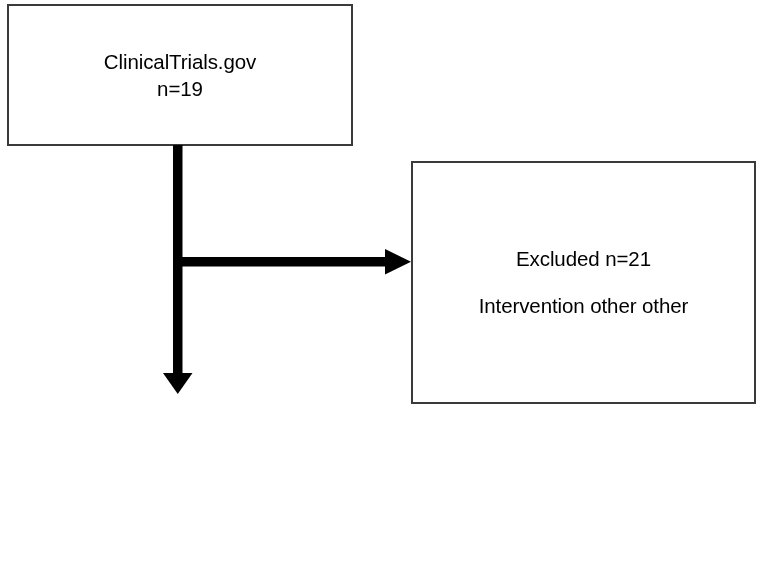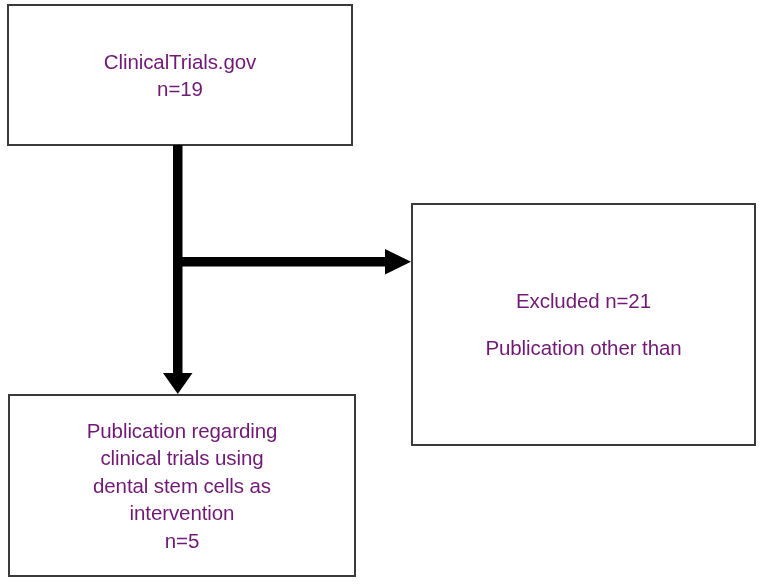--- a/index.html
+++ b/index.html
@@ -20,21 +20,21 @@
   .flow-box {
     position: absolute;
     box-sizing: border-box;
     background: #ffffff;
     border: 2.6px solid #3a3a3a;
     display: flex;
     flex-direction: column;
     align-items: center;
     justify-content: center;
     text-align: center;
-    color: #701a75;
+    color: #000000;
     font-size: 20.5px;
     line-height: 1.34;
     letter-spacing: -0.1px;
     z-index: 1;
   }
   .flow-box .line {
     display: block;
     white-space: nowrap;
   }
   .flow-box .spacer-line {
@@ -46,21 +46,20 @@
     left: 7px;
     top: 4px;
     width: 346px;
     height: 142px;
   }
   #box-excluded {
     left: 411px;
     top: 161px;
     width: 345px;
     height: 243px;
-    margin-top: 42px;
   }
   #box-included {
     left: 8px;
     top: 394px;
     width: 348px;
     height: 183px;
   }
   
   #connector-layer {
     position: absolute;
@@ -91,24 +90,17 @@
   </svg>
 
   <div class="flow-box" id="box-source">
     <span class="line">ClinicalTrials.gov</span>
     <span class="line">n=19</span>
   </div>
 
   <div class="flow-box" id="box-excluded">
     <span class="line">Excluded n=21</span>
     <span class="spacer-line"></span>
-    <span class="line">Publication other than</span>
+    <span class="line">Intervention other other</span>
   </div>
 
-  <div class="flow-box" id="box-included">
-    <span class="line">Publication regarding</span>
-    <span class="line">clinical trials using</span>
-    <span class="line">dental stem cells as</span>
-    <span class="line">intervention</span>
-    <span class="line">n=5</span>
-  </div>
 
 </div>
 
 </body></html>

